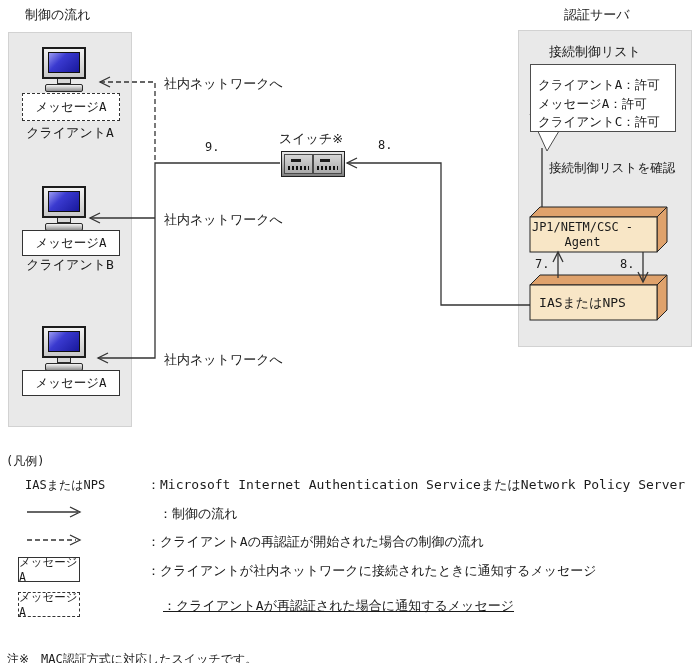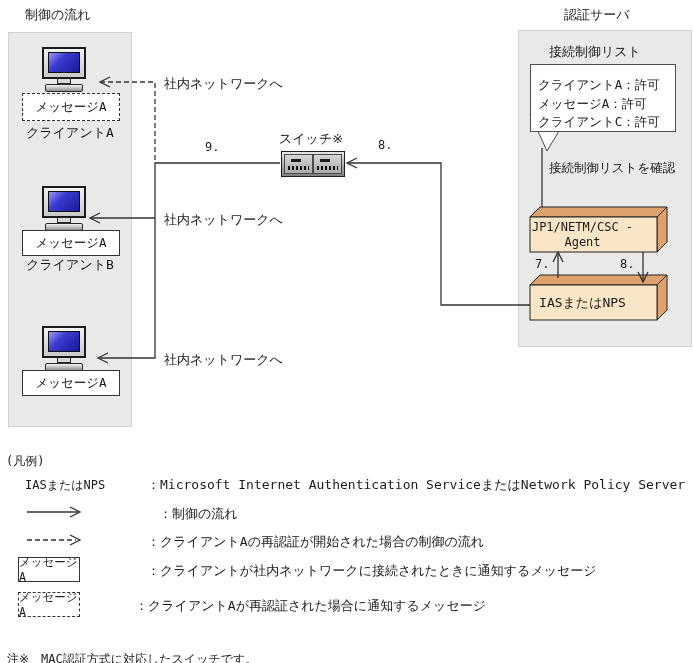--- a/index.html
+++ b/index.html
@@ -183,17 +183,17 @@
       <path d="M1,8 L50,8" stroke-dasharray="5,3"></path>
         <path d="M44,3 L54,8 L44,13"></path>
     </g>
   </svg>
   <div class="txt desc" style="left:140px;top:533px;">：クライアントAの再認証が開始された場合の制御の流れ</div>
 
   <div class="lgbox" style="left:18px;top:557px;">メッセージA</div>
   <div class="txt desc" style="left:140px;top:562px;">：クライアントが社内ネットワークに接続されたときに通知するメッセージ</div>
 
   <div class="lgbox dashed" style="left:18px;top:592px;">メッセージA</div>
-  <div class="txt desc" style="left:128px;top:597px;">：クライアントAが再認証された場合に通知するメッセージ</div>
+  <div class="txt desc" style="left:156px;top:597px;text-decoration:underline;">：クライアントAが再認証された場合に通知するメッセージ</div>
 
   <div class="txt f12" style="left:7px;top:651px;">注※　MAC認証方式に対応したスイッチです。</div>
 
 </div>
 
 </body></html>

